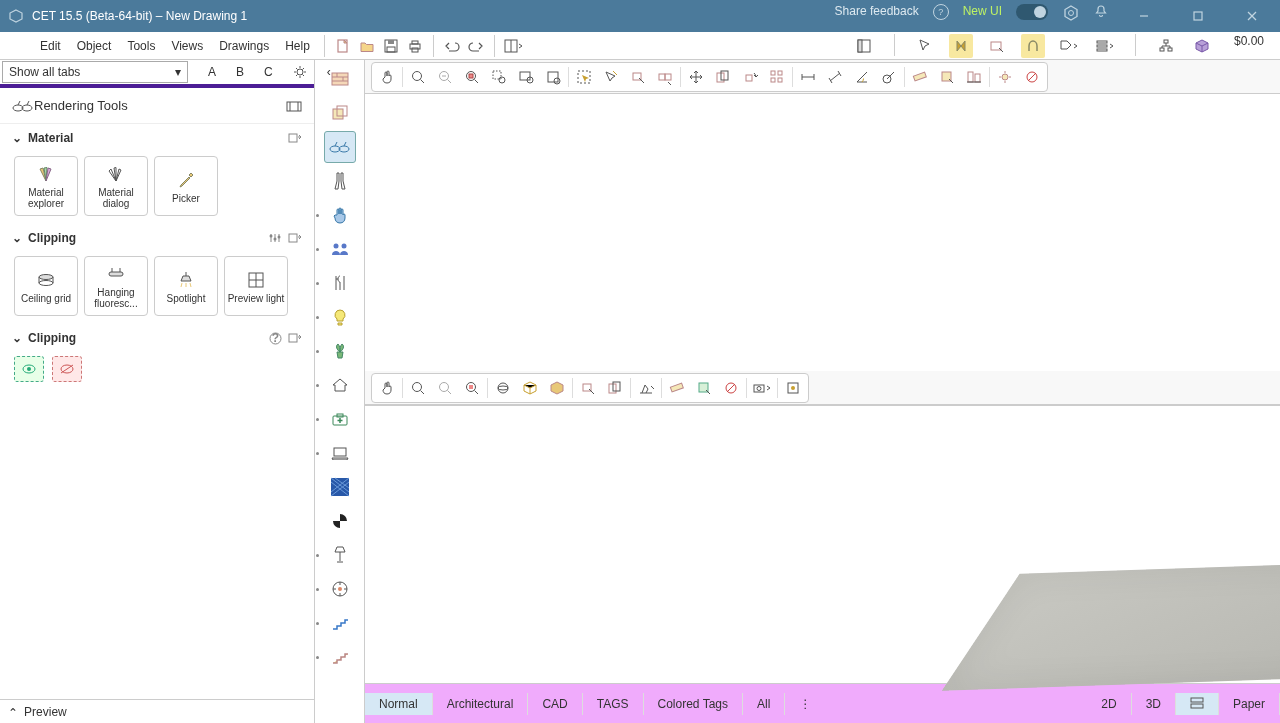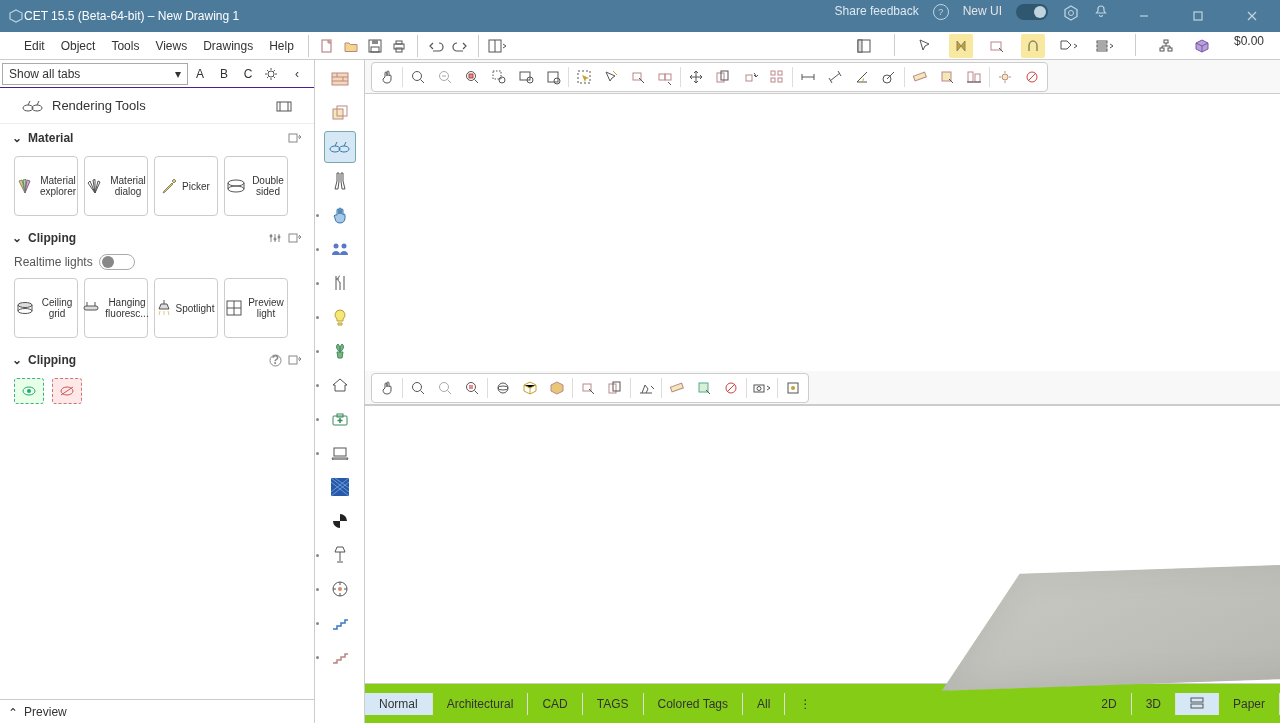--- a/index.html
+++ b/index.html
@@ -1,50 +1,50 @@
 <!DOCTYPE html>
 <html><head>
 <meta charset="utf-8">
 <style>
 *{box-sizing:border-box;margin:0;padding:0;font-family:"Segoe UI",Arial,sans-serif;font-size:12px;user-select:none}
 body{width:1280px;height:723px;overflow:hidden;background:#fff;display:flex;flex-direction:column;color:#333}
 
-.titlebar{height:32px;background:#4b7a9b;color:#fff;display:flex;align-items:center;padding:12px 8px;}
+.titlebar{height:32px;background:#4b7a9b;color:#fff;display:flex;align-items:center;padding:12px 8px;gap:8px}
 .titlebar .logo{width:16px;height:16px;display:flex;align-items:center;justify-content:center}
 .title-text{font-size:12px;flex:0 0 auto}
 .title-spacer{flex:1}
 .title-right{display:flex;align-items:flex-start;gap:14px;font-size:12px}
 .help-circle{width:16px;height:16px;border:1.5px solid #c0d4e0;border-radius:50%;display:flex;align-items:center;justify-content:center;font-size:9px;color:#c0d4e0}
 .toggle{width:32px;height:16px;background:#2f5870;border-radius:8px;position:relative}
 .toggle .knob{width:12px;height:12px;background:#c0d4e0;border-radius:50%;position:absolute;top:2px;right:2px}
 .hex-icon{width:18px;height:18px}
 .bell{width:16px;height:16px}
 .win-btn{width:40px;height:24px;display:flex;align-items:center;justify-content:center;color:#c0d4e0}
 
-.menubar{height:28px;background:#fff;border-bottom:1px solid #ccc;display:flex;align-items:center;padding-left:16px}
+.menubar{height:28px;background:#fff;border-bottom:1px solid #ccc;display:flex;align-items:center;padding-left:32px}
 .menu-item{padding:4px 8px;cursor:pointer}
 .menubar .tb-sep{width:1px;height:22px;background:#ccc;margin:0 6px}
 .tb-btn{width:24px;height:24px;display:flex;align-items:center;justify-content:center;cursor:pointer;border-radius:2px}
 .menubar-right{margin-left:auto;display:flex;align-items:flex-start;gap:12px;padding-right:8px}
 .price{font-size:12px;padding:0 8px}
 
 .main{flex:1;display:flex;min-height:0}
 .left-panel{width:315px;display:flex;flex-direction:column;border-right:1px solid #ccc}
-.tabs-row{height:28px;border-bottom:1px solid #4c1d95;display:flex;align-items:center;padding:2px;gap:0}
+.tabs-row{height:28px;border-bottom:4px solid #4c1d95;display:flex;align-items:center;padding:2px;gap:20px}
 .tab-dropdown{flex:0 0 186px;height:22px;border:1px solid #aaa;display:flex;align-items:center;padding:0 6px;justify-content:space-between;font-size:12px}
 .tab-letter{width:24px;height:22px;display:flex;align-items:center;justify-content:center;cursor:pointer;font-size:12px}
 .gear-sm{width:22px;height:22px;display:flex;align-items:center;justify-content:center}
 .chev-sm{width:22px;height:22px;display:flex;align-items:center;justify-content:center;margin-left:auto;margin-right:4px}
-.panel-header{height:36px;display:flex;align-items:center;padding:0 22px;gap:8px;border-bottom:1px solid #eee}
+.panel-header{height:36px;display:flex;align-items:center;padding:0 12px;border-bottom:1px solid #eee}
 .panel-header .title{font-size:13px}
 .panel-header .dock{margin-left:auto}
 .section-head{height:28px;display:flex;align-items:center;padding:0 12px;gap:6px;font-size:12px;font-weight:600}
 .section-head .icons{margin-left:auto;display:flex;gap:6px}
 .tool-grid{display:flex;gap:6px;padding:4px 14px 8px}
-.tool-card{width:64px;height:60px;border:1px solid #ccc;border-radius:4px;display:flex;flex-direction:row;align-items:center;justify-content:center;gap:2px;cursor:pointer;background:#fff}
+.tool-card{width:64px;height:60px;border:1px solid #ccc;border-radius:4px;display:flex;flex-direction:column;align-items:center;justify-content:center;gap:2px;cursor:pointer;background:#fff}
 .tool-card .ico{height:22px;display:flex;align-items:center;justify-content:center}
 .tool-card .lbl{font-size:10px;text-align:center;line-height:11px;padding:0 2px}
 .realtime-row{display:flex;align-items:center;padding:2px 14px 4px;gap:6px;font-size:11px;color:#555}
 .mini-toggle{width:36px;height:16px;border:1px solid #aaa;border-radius:8px;position:relative;background:#fff}
 .mini-toggle .k{width:12px;height:12px;background:#888;border-radius:50%;position:absolute;top:1px;left:2px}
 .clip-row{display:flex;gap:8px;padding:4px 14px}
 .clip-btn{width:30px;height:26px;border:1px dashed #c77;border-radius:3px;display:flex;align-items:center;justify-content:center;background:#ffe8e8}
 .clip-btn.green{border:1px dashed #4a8;background:#e8ffe8}
 
 .vtoolbar{width:50px;border-right:1px solid #ccc;display:flex;flex-direction:column;align-items:center;padding-top:2px;overflow:hidden}
@@ -54,21 +54,21 @@
 
 .viewport-area{flex:1;display:flex;flex-direction:column;min-width:0}
 .view-toolbar{height:34px;border-bottom:1px solid #ccc;display:flex;align-items:center;padding:0 6px;gap:2px;background:#f8f8f8}
 .view-toolbar .grp{display:flex;align-items:center;border:1px solid #ccc;border-radius:4px;padding:2px;gap:1px;background:#fff}
 .vw-btn{width:26px;height:24px;display:flex;align-items:center;justify-content:center;cursor:pointer;border-radius:2px}
 .vw-sep{width:1px;height:20px;background:#ddd;margin:0 1px}
 .view-2d{flex:1;background:#fff;position:relative}
 .view-3d{flex:1;background:#fff;position:relative;border-top:1px solid #ccc}
 .floor{position:absolute;left:620px;top:130px;width:360px;height:180px;background:linear-gradient(135deg,#c8c8c2,#b8b8b2);transform:skewX(-35deg) rotate(-2deg) scaleY(0.65);box-shadow:inset 0 0 40px rgba(0,0,0,0.08)}
 
-.bottom-tabs{height:40px;border-top:1px solid #ccc;display:flex;align-items:center;background:#84cc16}
+.bottom-tabs{height:40px;border-top:1px solid #ccc;display:flex;align-items:center;background:#f0abfc}
 .btab{padding:4px 14px;cursor:pointer;border-right:1px solid #ddd;font-size:12px}
 .btab.sel{background:#d6e8f5}
 .btab-right{margin-left:auto;display:flex}
 
 .footer{height:24px;border-top:1px solid #ccc;display:flex;align-items:center;padding:0 8px;gap:6px;font-size:12px;background:#fff;position:relative;z-index:2}
 .footer .chev{transform:rotate(180deg);display:inline-block}
 
 svg{display:block}
 </style>
 </head>
@@ -78,21 +78,21 @@
   <span class="logo">
     <svg width="14" height="14" viewBox="0 0 14 14">
         <polygon points="7,1 13,4 13,10 7,13 1,10 1,4" fill="none" stroke="#c0d4e0" stroke-width="1.2"></polygon>
       </svg>
   </span>
   <span class="title-text">CET 15.5 (Beta-64-bit)  –  New Drawing 1</span>
   <span class="title-spacer"></span>
   <div class="title-right">
     <span style="color:#dde9f0">Share feedback</span>
     <span class="help-circle">?</span>
-    <span style="color:#e5e5e5">New UI</span>
+    <span style="color:#bef264">New UI</span>
     <span class="toggle">
         <span class="knob"></span>
       </span>
     <span class="hex-icon">
       <svg width="18" height="18" viewBox="0 0 18 18">
           <polygon points="9,2 15,5.5 15,12.5 9,16 3,12.5 3,5.5" fill="none" stroke="#c0d4e0" stroke-width="1.3"></polygon>
           <circle cx="9" cy="9" r="2.5" fill="none" stroke="#c0d4e0"></circle>
         </svg>
     </span>
     <span class="bell">
@@ -316,30 +316,20 @@
         <span class="lbl">Material dialog</span>
       </div>
       <div class="tool-card">
         <span class="ico">
             <svg width="18" height="18">
               <path d="M14 2l2 2-2 2-2-2zM12 6L4 14l-1 2 2-1 8-8z" fill="#e8c878" stroke="#886" stroke-width="1"></path>
             </svg>
           </span>
         <span class="lbl">Picker</span>
       </div>
-      <div class="tool-card">
-        <span class="ico">
-            <svg width="22" height="16">
-              <ellipse cx="11" cy="5" rx="8" ry="3" fill="none" stroke="#555"></ellipse>
-              <ellipse cx="11" cy="11" rx="8" ry="3" fill="none" stroke="#555"></ellipse>
-              <path d="M3 5v6M19 5v6" stroke="#555"></path>
-            </svg>
-          </span>
-        <span class="lbl">Double sided</span>
-      </div>
     </div>
 
     <div class="section-head">
       <span>⌄</span>
       <span>Clipping</span>
       <span class="icons">
         <span>
             <svg width="14" height="12">
               <line x1="3" y1="2" x2="3" y2="10" stroke="#888"></line>
               <line x1="7" y1="2" x2="7" y2="10" stroke="#888"></line>
@@ -349,26 +339,20 @@
               <circle cx="11" cy="5" r="1.5" fill="#888"></circle>
             </svg>
           </span>
         <span>
             <svg width="14" height="12">
               <rect x="1" y="2" width="8" height="8" fill="none" stroke="#888"></rect>
               <path d="M10 5h3m0 0l-2-2m2 2l-2 2" stroke="#888" fill="none"></path>
             </svg>
           </span>
       </span>
-    </div>
-    <div class="realtime-row">
-      <span>Realtime lights</span>
-      <span class="mini-toggle">
-          <span class="k"></span>
-        </span>
     </div>
     <div class="tool-grid">
       <div class="tool-card">
         <span class="ico">
             <svg width="20" height="16">
               <ellipse cx="10" cy="5" rx="7" ry="2.5" fill="#ddd" stroke="#555"></ellipse>
               <ellipse cx="10" cy="11" rx="7" ry="2.5" fill="none" stroke="#555"></ellipse>
               <path d="M3 5v6M17 5v6" stroke="#555"></path>
             </svg>
           </span>

